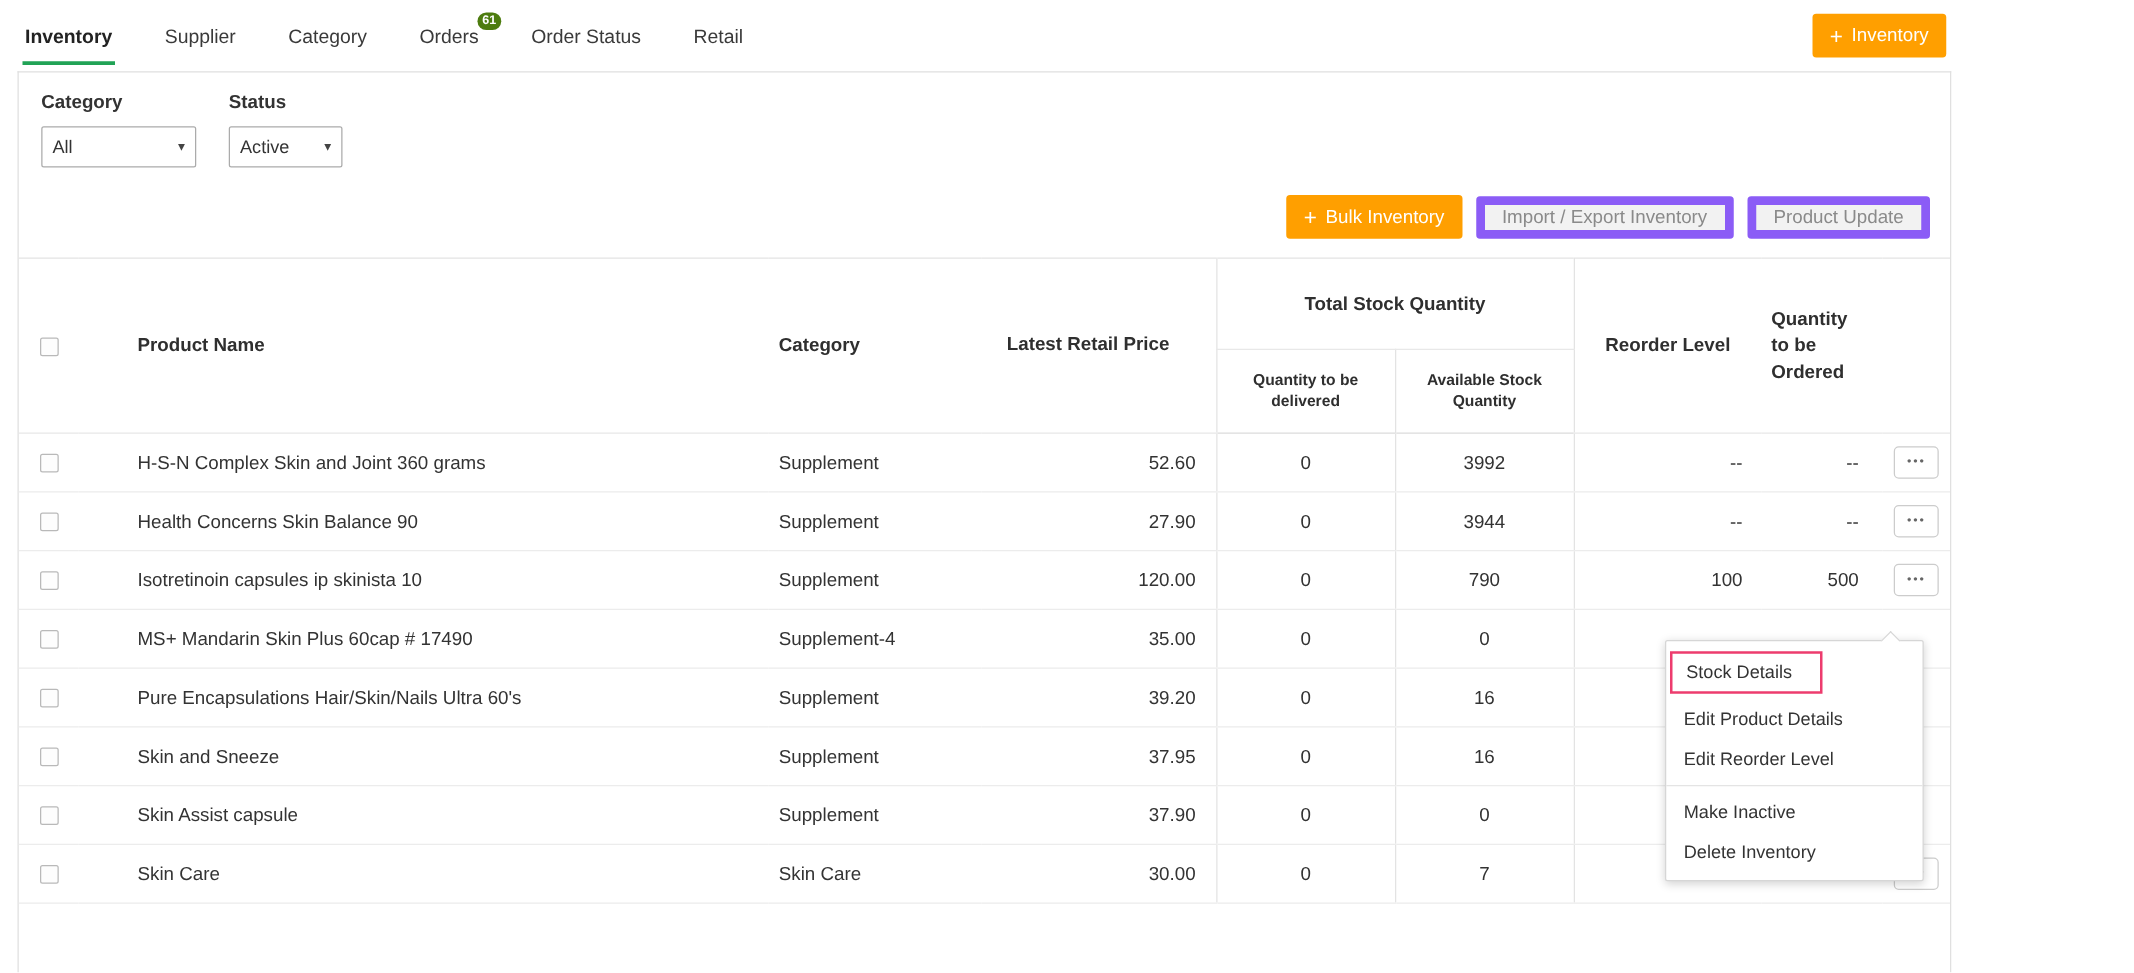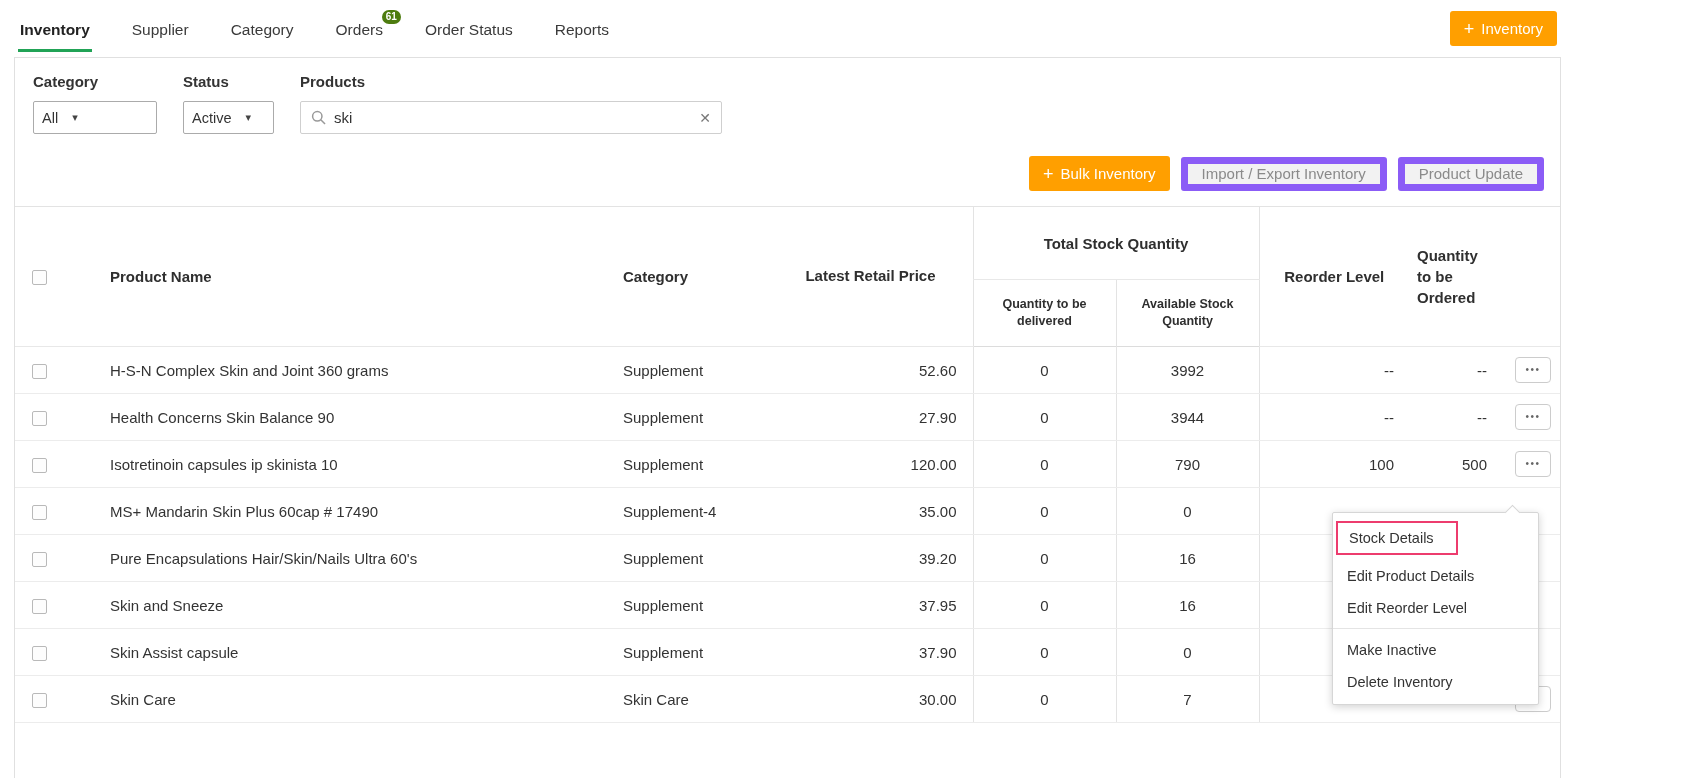--- a/index.html
+++ b/index.html
@@ -20,21 +20,21 @@
   .topbar .btn-orange { margin-left: auto; }
 
   
   .panel { position: absolute; top: 57px; left: 14px; width: 1547px; bottom: 0;
     border: 1px solid #e0e0e0; border-bottom: none; background: #fff; }
 
   
   .filters { display: flex; align-items: flex-start; gap: 26px; padding: 15px 18px 16px 18px; }
   .filter-group { display: flex; flex-direction: column; gap: 11px; }
   .filter-label { font-size: 15px; font-weight: 700; color: #333; }
-  .select { display: inline-flex; align-items: center; justify-content: flex-start;
+  .select { display: inline-flex; align-items: center; justify-content: space-between;
     border: 1px solid #ababab; border-radius: 2px; height: 33px; padding: 0 8px; background: #fff;
     font-size: 14.5px; cursor: pointer; gap: 14px; }
   .select .chev { font-size: 11px; color: #444; }
   .select.w-category { width: 124px; }
   .select.w-status  { width: 91px; }
   .search-box { display: flex; align-items: center; width: 422px; height: 33px;
     border: 1px solid #cfcfcf; border-radius: 2px; padding: 0 10px; gap: 8px; background: #fff; }
   .search-box input { border: none; outline: none; flex: 1; font-size: 15px; color: #333;
     font-family: inherit; background: transparent; }
   .clear-x { color: #777; font-size: 14px; cursor: pointer; }
@@ -90,21 +90,21 @@
 
 <div class="topbar">
   <div class="nav-item active"><span>Inventory</span></div>
   <div class="nav-item"><span>Supplier</span></div>
   <div class="nav-item"><span>Category</span></div>
   <div class="nav-item">
     <span>Orders</span>
     <span class="badge">61</span>
   </div>
   <div class="nav-item"><span>Order Status</span></div>
-  <div class="nav-item"><span>Reports</span></div>
+  <div class="nav-item"><span>Retail</span></div>
   <button class="btn-orange">
     <span class="plus">+</span>
     <span>Inventory</span>
   </button>
 </div>
 
 <div class="panel">
 
   <div class="filters">
     <div class="filter-group">
@@ -112,33 +112,20 @@
       <div class="select w-category">
         <span>All</span>
         <span class="chev">▾</span>
       </div>
     </div>
     <div class="filter-group">
       <span class="filter-label">Status</span>
       <div class="select w-status">
         <span>Active</span>
         <span class="chev">▾</span>
-      </div>
-    </div>
-    <div class="filter-group">
-      <span class="filter-label">Products</span>
-      <div class="search-box">
-        <span style="display:inline-flex;">
-          <svg width="15" height="15" viewBox="0 0 16 16">
-              <circle cx="6.7" cy="6.7" r="5" fill="none" stroke="#999" stroke-width="1.6"></circle>
-              <line x1="10.4" y1="10.4" x2="15" y2="15" stroke="#999" stroke-width="1.6"></line>
-            </svg>
-        </span>
-        <input type="text" value="ski" style="">
-        <span class="clear-x">✕</span>
       </div>
     </div>
   </div>
 
   <div class="toolbar">
     <button class="btn-orange">
       <span class="plus">+</span>
       <span>Bulk Inventory</span>
     </button>
     <button class="btn-gray">Import / Export Inventory</button>

